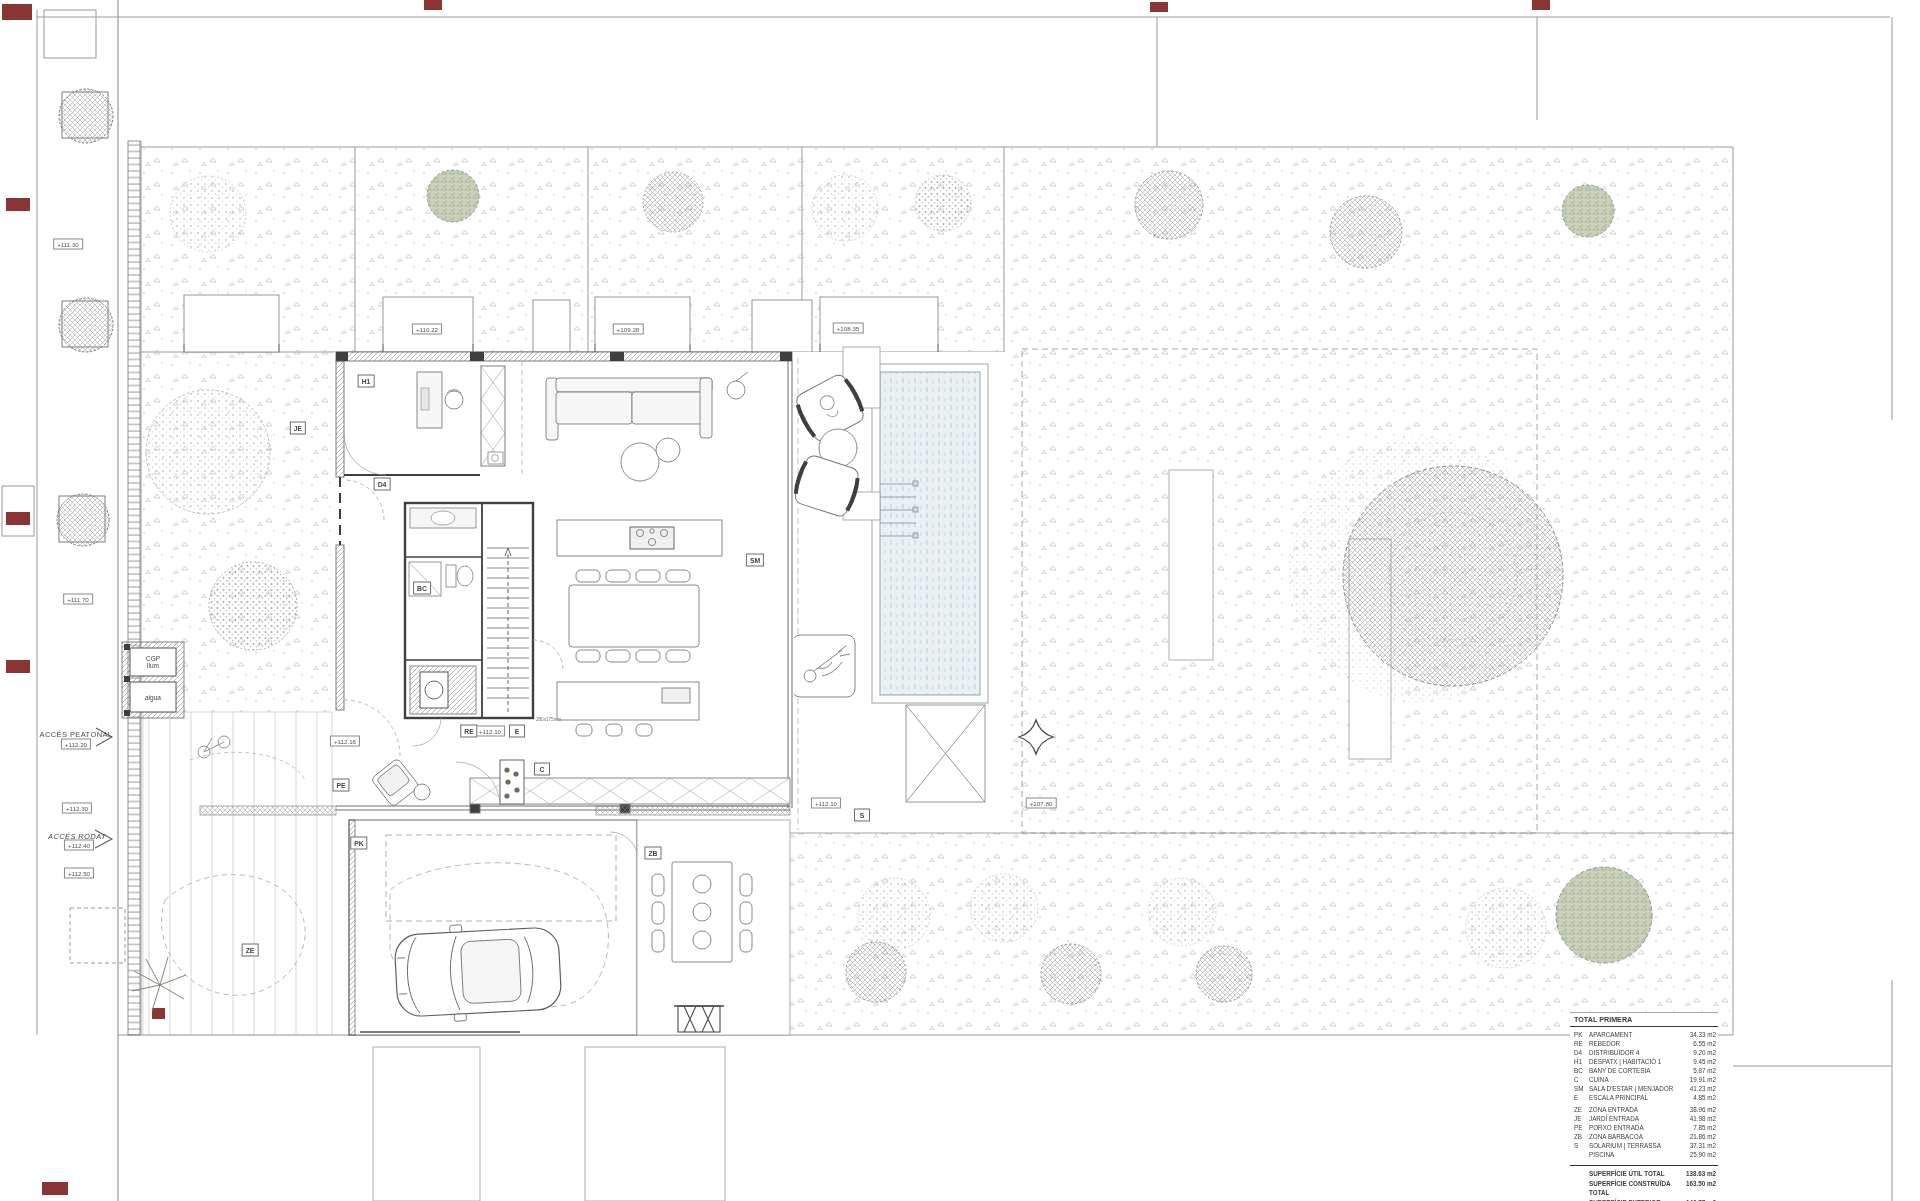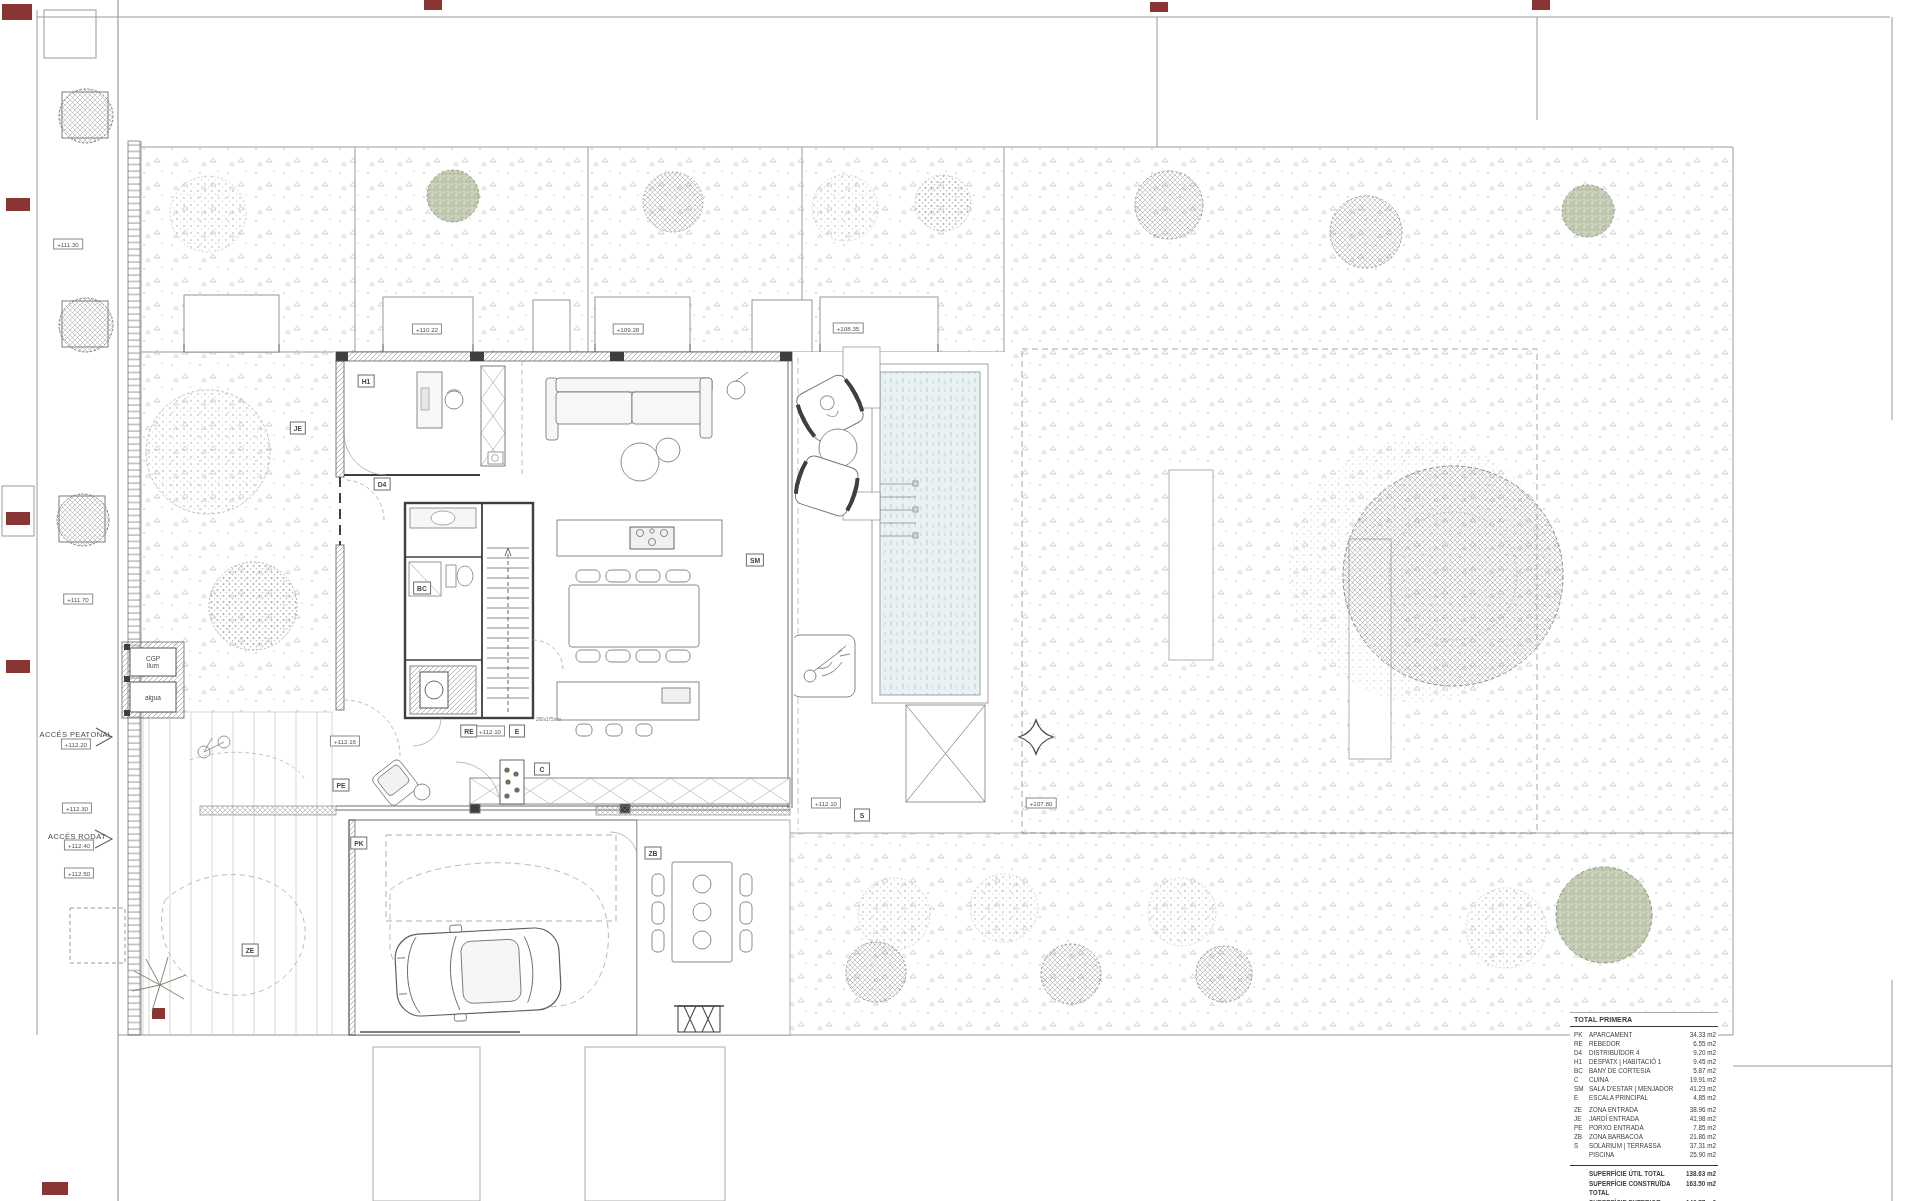--- a/index.html
+++ b/index.html
@@ -464,21 +464,21 @@
   <g stroke="#4a4a4a" stroke-width="1.1">
     <rect x="678" y="1006" width="42" height="26"></rect>
     <path d="M684,1006 l12,26 m0,-26 l-12,26 M702,1006 l12,26 m0,-26 l-12,26"></path>
     <line x1="674" y1="1006" x2="724" y2="1006" stroke-width="1.6"></line>
   </g>
 </g>
 </svg>
 
 <div id="labels">
   <div class="access-label" style="left:76px;top:734px;">ACCÉS PEATONAL</div>
-  <div class="access-label" style="left:77px;top:836px;">ACCÉS RODAT</div>
+  <div class="access-label" style="left:77px;top:836px;font-style:italic;">ACCÉS RODAT</div>
   <div class="util-label" style="left:153px;top:662px;">
     <span>CGP</span><br><span>llum</span>
   </div>
   <div class="util-label" style="left:153px;top:697px;">aigua</div>
   <div class="stair-note" style="left:536px;top:719px;">280x175mm</div>
 <div class="elev-tag" style="left: 68px; top: 244px;">+111.30</div>
       <div class="elev-tag" style="left: 78px; top: 599px;">+111.70</div>
       <div class="elev-tag" style="left: 76px; top: 744px;">+112.20</div>
       <div class="elev-tag" style="left: 77px; top: 808px;">+112.30</div>
       <div class="elev-tag" style="left: 79px; top: 845px;">+112.40</div>

